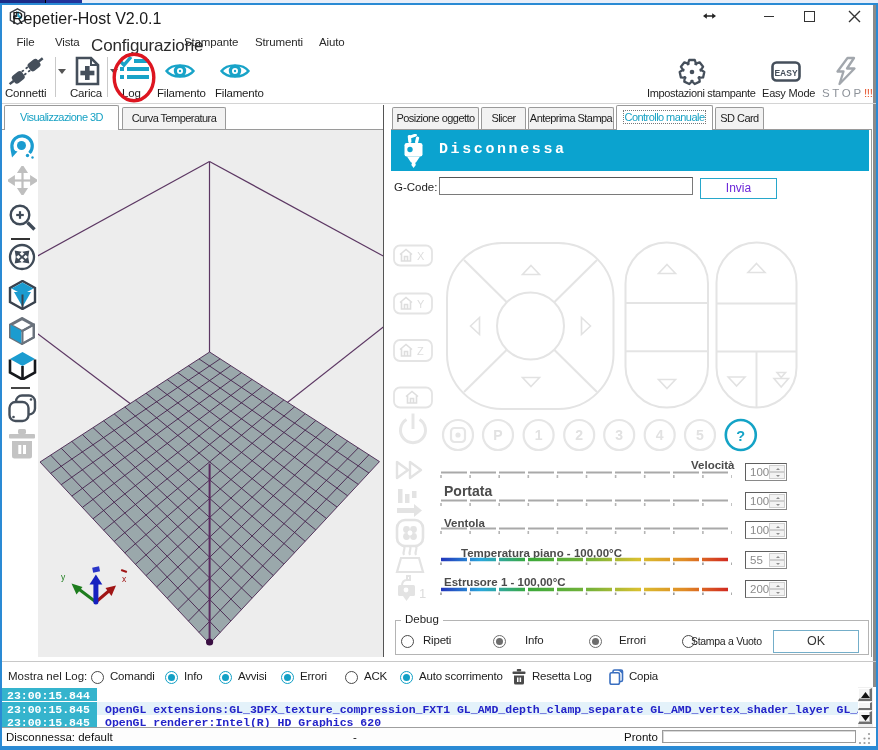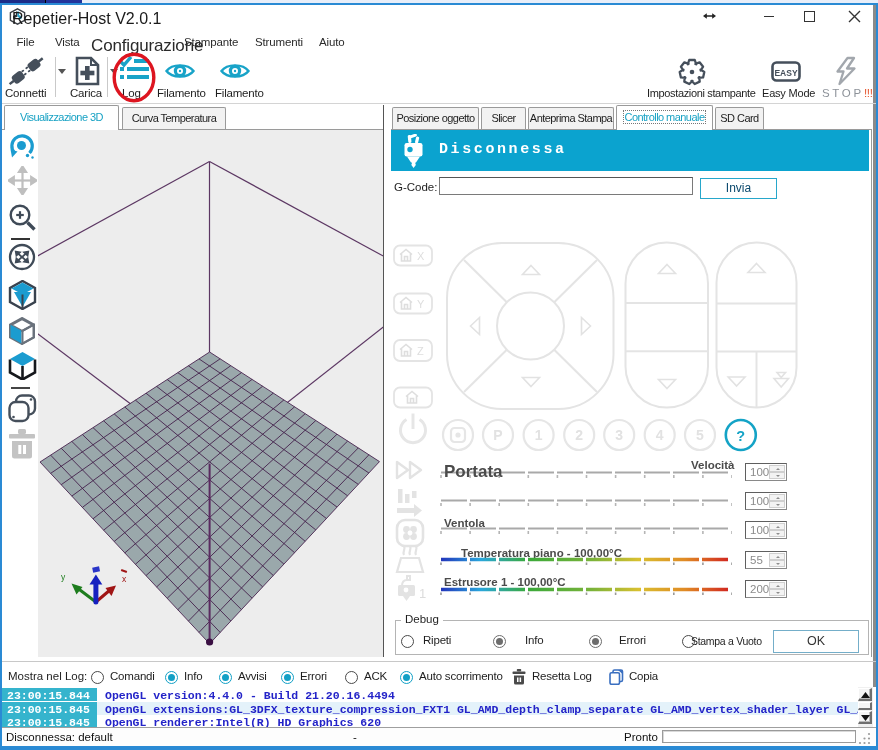--- a/index.html
+++ b/index.html
@@ -286,21 +286,21 @@
   <polygon points="4,22.5 17,22.5 13,28.5 8,28.5"></polygon>
   <rect x="8.8" y="28" width="3.6" height="3"></rect>
   <path d="M10.6 34 L8 30.6 L13.2 30.6 Z"></path>
  </g>
  <circle cx="7" cy="15.5" r="2.7" fill="#0ba3cf"></circle>
 </svg>
 <div class="abs" style="left:439px;top:141px;font-family:'Liberation Mono',monospace;font-weight:bold;font-size:15px;letter-spacing:2.6px;color:#fff">Disconnessa</div>
 
 <div class="abs" style="left:394px;top:181px;font-size:11.5px;color:#1e1e1e">G-Code:</div>
 <div class="abs" style="left:439px;top:177px;width:254px;height:18px;border:1px solid #7a7a7a;border-top:1.6px solid #555;background:#fff"></div>
-<div class="abs" style="left:700px;top:178px;width:77px;height:21px;border:1.6px solid #27a7cb;background:#fff;text-align:center;line-height:18px;font-size:12px;color:#0c4a6e">Invia</div>
+<div class="abs" style="left:700px;top:178px;width:77px;height:21px;border:1.6px solid #27a7cb;background:#fff;text-align:center;line-height:18px;font-size:12px;color:#6d28d9">Invia</div>
 
 <svg class="abs" style="left:390px;top:240px" width="480" height="215" viewBox="0 0 480 215">
  <g fill="none" stroke="#e4e4e4" stroke-width="1.8">
   <rect x="4" y="5.5" width="38" height="20" rx="6"></rect>
   <rect x="4" y="53.5" width="38" height="20" rx="6"></rect>
   <rect x="4" y="100" width="38" height="21" rx="6"></rect>
   <rect x="4" y="147.5" width="38" height="20" rx="6"></rect>
  </g>
  <g fill="none" stroke="#dedede" stroke-width="1.6">
   <path d="M10 14.5 L16 9.5 L22 14.5 M11.5 13.5 L11.5 21 L20.5 21 L20.5 13.5 M14.5 21 L14.5 16.5 L17.5 16.5 L17.5 21" transform="translate(0,0)"></path>
@@ -425,21 +425,21 @@
     <span>100</span>
     <div class="spin">
       <div class="u">
         <i></i>
       </div>
       <div class="d">
         <i></i>
       </div>
     </div>
   </div>
-<div class="abs" style="left:444px;top:462px;font-size:17px;font-weight:bold;color:#4b4b4b">Portata</div>
+<div class="abs" style="left:444px;top:483px;font-size:14px;font-weight:bold;color:#4b4b4b">Portata</div>
 <svg class="abs" style="left:440px;top:498px" width="292" height="8" viewBox="0 0 292 8">
     <line x1="1" y1="2.5" x2="291" y2="2.5" stroke="#a9a9a9" stroke-width="2.2" stroke-dasharray="26,3"></line>
     <rect x="0.2" y="5" width="1.6" height="3" fill="#b5b5b5"></rect>
     <rect x="29.3" y="5" width="1.6" height="3" fill="#b5b5b5"></rect>
     <rect x="58.4" y="5" width="1.6" height="3" fill="#b5b5b5"></rect>
     <rect x="87.5" y="5" width="1.6" height="3" fill="#b5b5b5"></rect>
     <rect x="116.6" y="5" width="1.6" height="3" fill="#b5b5b5"></rect>
     <rect x="145.7" y="5" width="1.6" height="3" fill="#b5b5b5"></rect>
     <rect x="174.8" y="5" width="1.6" height="3" fill="#b5b5b5"></rect>
     <rect x="203.9" y="5" width="1.6" height="3" fill="#b5b5b5"></rect>
@@ -611,21 +611,20 @@
 <div class="lbl" style="left:629px;top:670px;font-size:11.5px">Copia</div>
 
 <div class="abs" style="left:2px;top:687px;width:874px;height:41px;background:#fff;overflow:hidden">
  <div class="abs" style="left:0;top:15px;width:856px;height:13px;background:#e4f2fa"></div>
  <div class="abs" style="left:0;top:1px;width:95px;height:13px;background:#35b4cd"></div>
  <div class="abs" style="left:0;top:14.5px;width:95px;height:13px;background:#35b4cd"></div>
  <div class="abs" style="left:0;top:28px;width:95px;height:13px;background:#35b4cd"></div>
  <div class="abs" style="left:5px;top:2px;font-family:'Liberation Mono',monospace;font-weight:bold;font-size:11.5px;color:#fff">23:00:15.844</div>
  <div class="abs" style="left:5px;top:15.5px;font-family:'Liberation Mono',monospace;font-weight:bold;font-size:11.5px;color:#fff">23:00:15.845</div>
  <div class="abs" style="left:5px;top:29px;font-family:'Liberation Mono',monospace;font-weight:bold;font-size:11.5px;color:#fff">23:00:15.845</div>
- <div class="abs" style="left:103px;top:2px;font-family:'Liberation Mono',monospace;font-weight:bold;font-size:11.5px;color:#2323c8;white-space:nowrap">OpenGL version:4.4.0 - Build 21.20.16.4494</div>
  <div class="abs" style="left:103px;top:15.5px;font-family:'Liberation Mono',monospace;font-weight:bold;font-size:11.5px;color:#2323c8;white-space:nowrap">OpenGL extensions:GL_3DFX_texture_compression_FXT1 GL_AMD_depth_clamp_separate GL_AMD_vertex_shader_layer GL_AM</div>
  <div class="abs" style="left:103px;top:29px;font-family:'Liberation Mono',monospace;font-weight:bold;font-size:11.5px;color:#2323c8;white-space:nowrap">OpenGL renderer:Intel(R) HD Graphics 620</div>
 </div>
 
 <div class="abs" style="left:858px;top:687px;width:15px;height:41px;background:#f0f0f0"></div>
 <div class="abs" style="left:858px;top:688px;width:14px;height:13px;background:#f4f4f4;border:1px solid #fff;border-right:2px solid #6f6f6f;border-bottom:2px solid #6f6f6f;box-shadow:inset -1px -1px 0 #b9b9b9"></div>
 <svg class="abs" style="left:861px;top:692px" width="9" height="6">
     <polygon points="4.5,0 9,6 0,6" fill="#111"></polygon>
   </svg>
 <div class="abs" style="left:858px;top:702px;width:14px;height:8px;background:#f4f4f4;border:1px solid #fff;border-right:2px solid #6f6f6f;border-bottom:2px solid #6f6f6f"></div>

